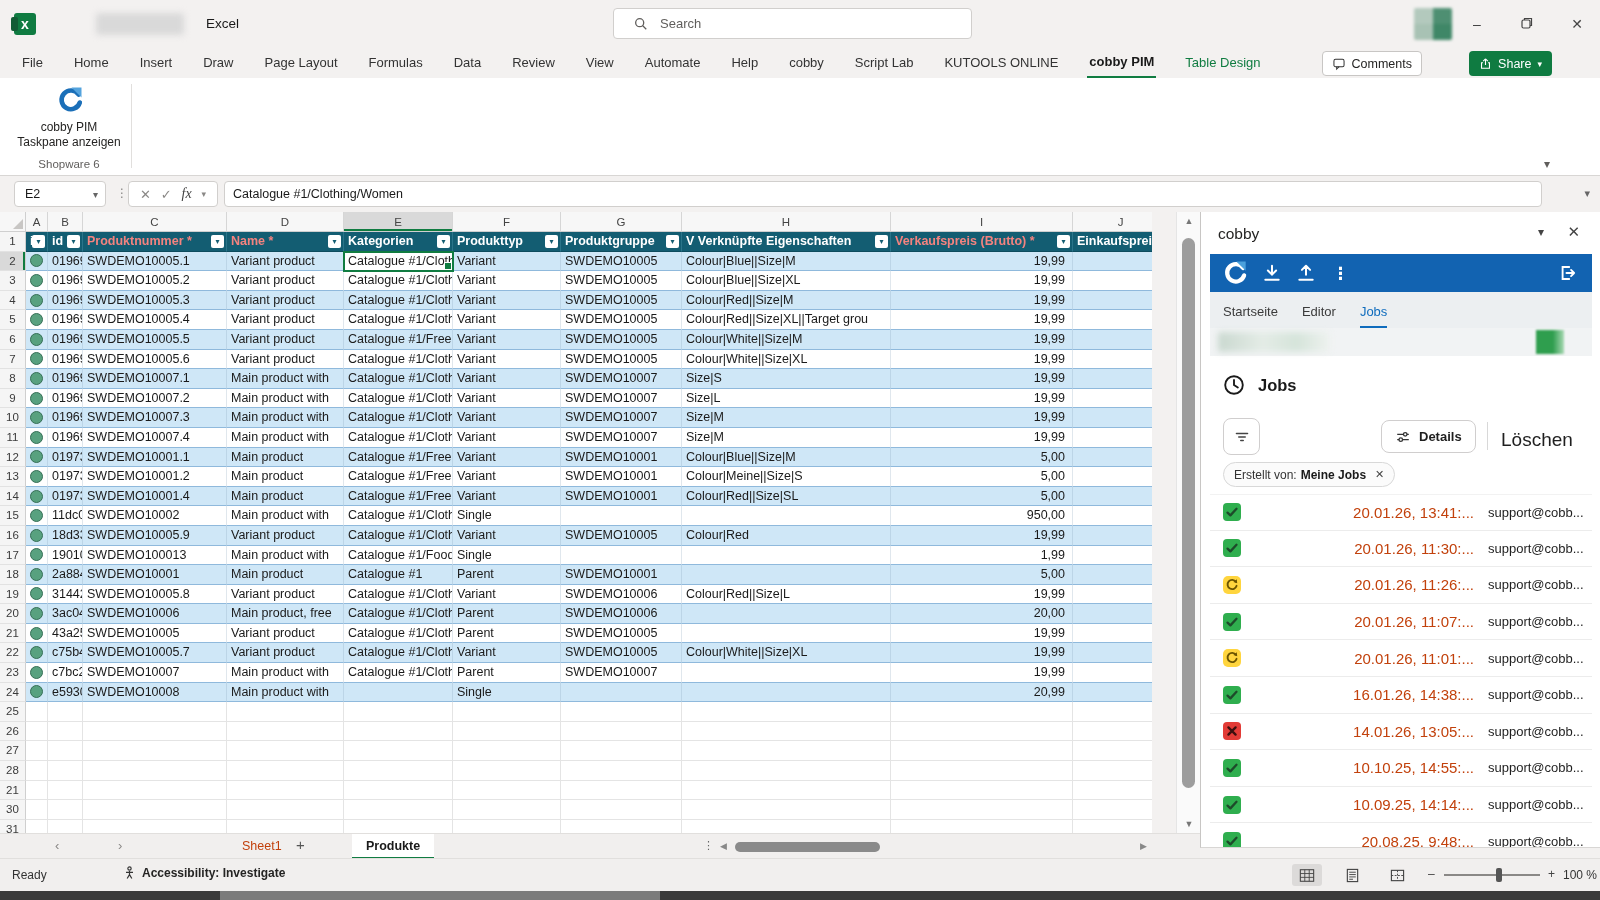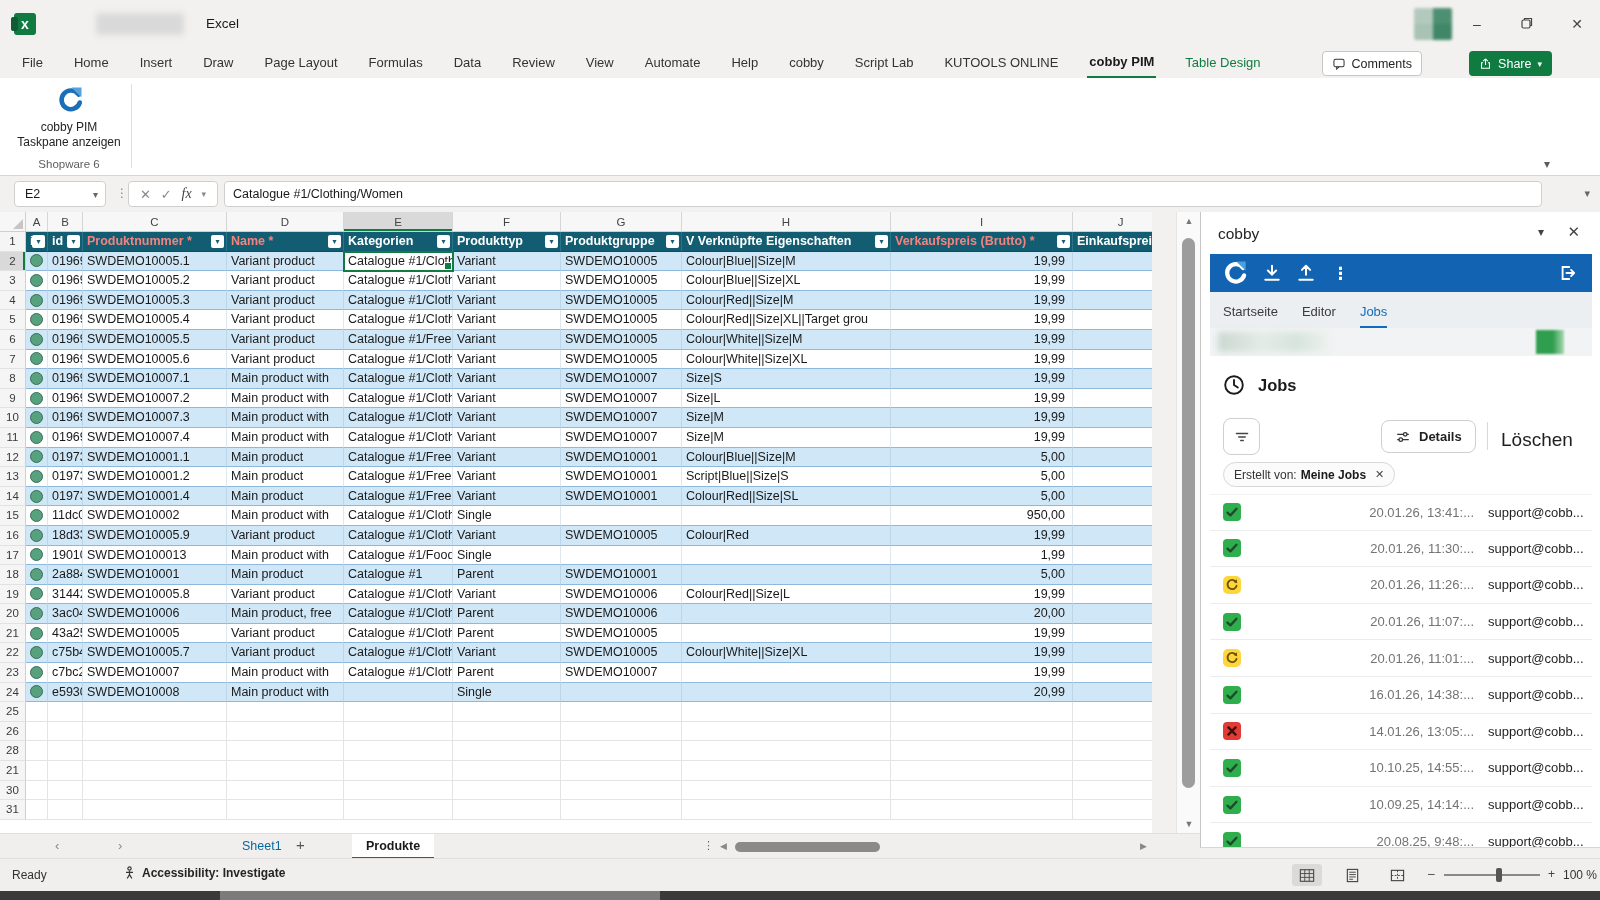--- a/index.html
+++ b/index.html
@@ -70,21 +70,21 @@
   .erow .cell { border-right:1px solid #e4e4e4; border-bottom:1px solid #e4e4e4; }
 
   
   #vscroll { position:absolute; left:1176px; top:212px; width:24px; height:621px; background:#fafafa; border-left:1px solid #e5e5e5; }
   #vscroll .arrow { position:absolute; left:0; width:24px; text-align:center; color:#777; font-size:9px; }
   #vscroll .thumb { position:absolute; left:5px; top:26px; width:13px; height:550px; background:#9d9d9d; border-radius:7px; }
 
   
   #sheettabs { position:absolute; left:0; top:833px; width:1200px; height:25px; background:#f1efee; border-top:1px solid #e1dfdd; }
   .nav-arrow { position:absolute; top:4px; color:#8a8886; font-size:13px; }
-  .stab { position:absolute; top:0; height:25px; line-height:24px; font-size:12.5px; padding:0 14px; color:#0369a1; }
+  .stab { position:absolute; top:0; height:25px; line-height:24px; font-size:12.5px; padding:0 14px; color:#c2410c; }
   .stab.active { background:#fff; color:#1a1a1a; font-weight:bold; border-bottom:2.5px solid #107C41; }
   .addsheet { position:absolute; left:296px; top:2px; font-size:15px; color:#555; }
   .hs-kebab { position:absolute; left:703px; top:5px; color:#666; font-size:11px; }
   .hs-arrow { position:absolute; top:7px; color:#888; font-size:9px; }
   .hs-thumb { position:absolute; left:735px; top:8px; width:145px; height:10px; background:#8a8a8a; border-radius:5px; }
 
   
   #statusbar { position:absolute; left:0; top:858px; width:1600px; height:33px; background:#f1efee; border-top:1px solid #e1dfdd; font-size:12px; color:#333; }
   .ready { position:absolute; left:12px; top:9px; }
   .acc { position:absolute; left:122px; top:6px; display:flex; align-items:center; font-weight:bold; color:#252423; }
@@ -122,31 +122,38 @@
   .details-btn { position:absolute; left:180px; top:208px; height:33px; border:1px solid #d0cece; border-radius:8px; background:#fff; display:flex; align-items:center; padding:0 13px; font-size:13px; font-weight:bold; color:#1f1f1f; }
   .details-btn svg { margin-right:8px; }
   .btn-divider { position:absolute; left:286px; top:210px; width:1px; height:28px; background:#d8d8d8; }
   .loeschen { position:absolute; left:300px; top:217px; font-size:19px; color:#1f1f1f; }
   .chip { position:absolute; left:22px; top:250px; height:25px; border:1px solid #d8d8d8; border-radius:13px; background:#fbfbfb; display:flex; align-items:center; padding:0 10px; font-size:12px; color:#333; }
   .chip b { margin-left:4px; color:#1a1a1a; }
   .chip .x { margin-left:9px; font-size:11px; color:#444; }
   #joblist { position:absolute; left:9px; top:282px; width:382px; }
   .jobrow { display:grid; grid-template-columns:18px 62px auto 14px 104px; align-items:center; height:36.6px; border-bottom:1px solid #ececec; padding-left:13px; }
   .jobrow:first-child { border-top:1px solid #f2f2f2; }
-  .jtime { grid-column:3; text-align:right; font-size:13px; color:#737373; white-space:nowrap; }
+  .jtime { grid-column:3; text-align:right; font-size:15px; color:#c2410c; white-space:nowrap; }
   .jemail { grid-column:5; font-size:13px; color:#1f1f1f; overflow:hidden; white-space:nowrap; }
   .jicon { grid-column:1; width:18px; height:18px; }
 </style>
 </head>
 <body>
 
 <div id="titlebar">
   <div class="excel-icon"></div>
   <div class="title-blur"></div>
   <span class="app-title">Excel</span>
+  <div class="searchbox">
+    <svg width="14" height="14" viewBox="0 0 16 16">
+        <circle cx="6.5" cy="6.5" r="4.6" fill="none" stroke="#605e5c" stroke-width="1.5"></circle>
+        <line x1="10" y1="10" x2="14" y2="14" stroke="#605e5c" stroke-width="1.5"></line>
+      </svg>
+    <span class="stext">Search</span>
+  </div>
   <div class="avatar-blur">
     <div style="background:#b3c9bd"></div>
       <div style="background:#4e8f72"></div>
     <div style="background:#a8c2b4"></div>
       <div style="background:#3f8767"></div>
   </div>
   <div class="winbtn" style="right:106px">–</div>
   <div class="winbtn" style="right:56px">
     <svg width="12" height="12" viewBox="0 0 12 12">
         <rect x="1" y="3" width="8" height="8" fill="none" stroke="#444" stroke-width="1.2" rx="1.5"></rect>
@@ -421,21 +428,21 @@
       <div class="rn">13</div>
       <div class="cell dotcell" style="width: 22px;">
         <span class="dot"></span>
       </div>
       <div class="cell" style="width: 35px;">01973</div>
       <div class="cell" style="width: 144px;">SWDEMO10001.2</div>
       <div class="cell" style="width: 117px;">Main product</div>
       <div class="cell" style="width: 109px;">Catalogue #1/Free</div>
       <div class="cell" style="width: 108px;">Variant</div>
       <div class="cell" style="width: 121px;">SWDEMO10001</div>
-      <div class="cell" style="width: 209px;">Script|Blue||Size|S</div>
+      <div class="cell" style="width: 209px;">Colour|Meine||Size|S</div>
       <div class="cell num" style="width: 182px;">5,00</div>
       <div class="cell" style="width: 96px;"></div>
     </div>
     <div class="grow trow band">
       <div class="rn">14</div>
       <div class="cell dotcell" style="width: 22px;">
         <span class="dot"></span>
       </div>
       <div class="cell" style="width: 35px;">01973</div>
       <div class="cell" style="width: 144px;">SWDEMO10001.4</div>
@@ -605,20 +612,33 @@
       <div class="cell" style="width: 117px;"></div>
       <div class="cell" style="width: 109px;"></div>
       <div class="cell" style="width: 108px;"></div>
       <div class="cell" style="width: 121px;"></div>
       <div class="cell" style="width: 209px;"></div>
       <div class="cell" style="width: 182px;"></div>
       <div class="cell" style="width: 96px;"></div>
     </div>
     <div class="grow erow">
       <div class="rn">26</div>
+      <div class="cell" style="width: 22px;"></div>
+      <div class="cell" style="width: 35px;"></div>
+      <div class="cell" style="width: 144px;"></div>
+      <div class="cell" style="width: 117px;"></div>
+      <div class="cell" style="width: 109px;"></div>
+      <div class="cell" style="width: 108px;"></div>
+      <div class="cell" style="width: 121px;"></div>
+      <div class="cell" style="width: 209px;"></div>
+      <div class="cell" style="width: 182px;"></div>
+      <div class="cell" style="width: 96px;"></div>
+    </div>
+    <div class="grow erow">
+      <div class="rn">27</div>
       <div class="cell" style="width: 22px;"></div>
       <div class="cell" style="width: 35px;"></div>
       <div class="cell" style="width: 144px;"></div>
       <div class="cell" style="width: 117px;"></div>
       <div class="cell" style="width: 109px;"></div>
       <div class="cell" style="width: 108px;"></div>
       <div class="cell" style="width: 121px;"></div>
       <div class="cell" style="width: 209px;"></div>
       <div class="cell" style="width: 182px;"></div>
       <div class="cell" style="width: 96px;"></div>

